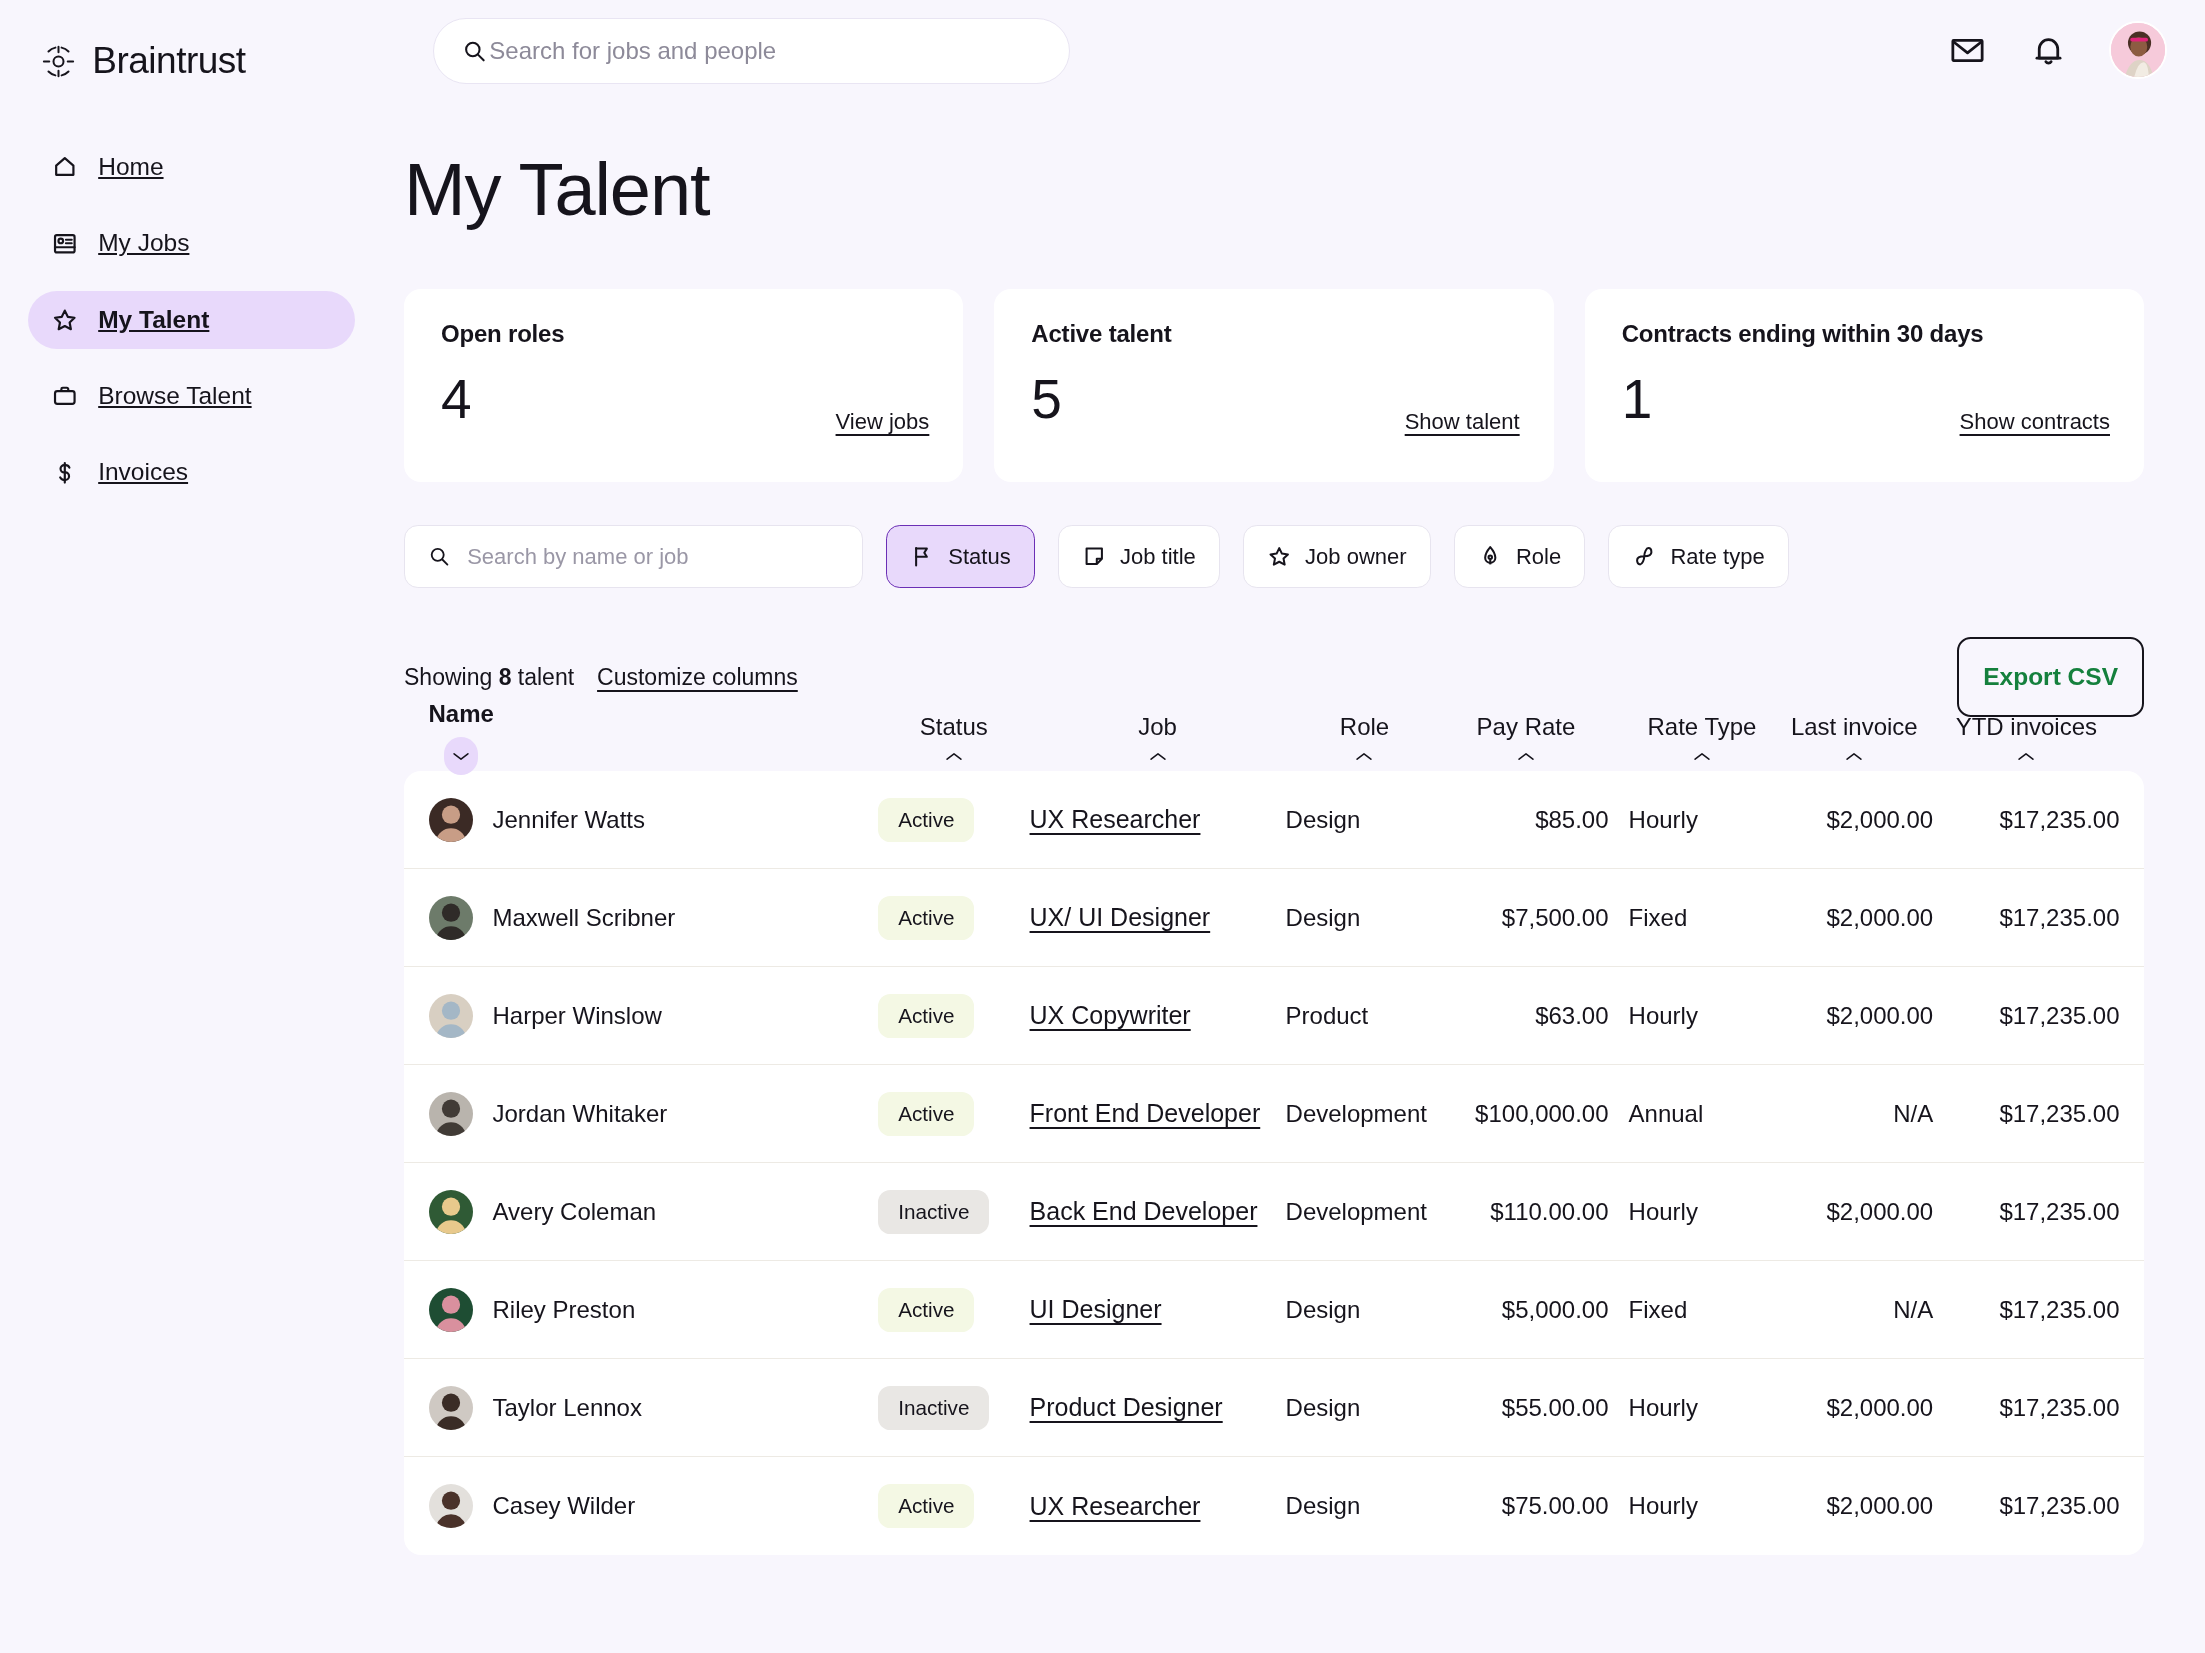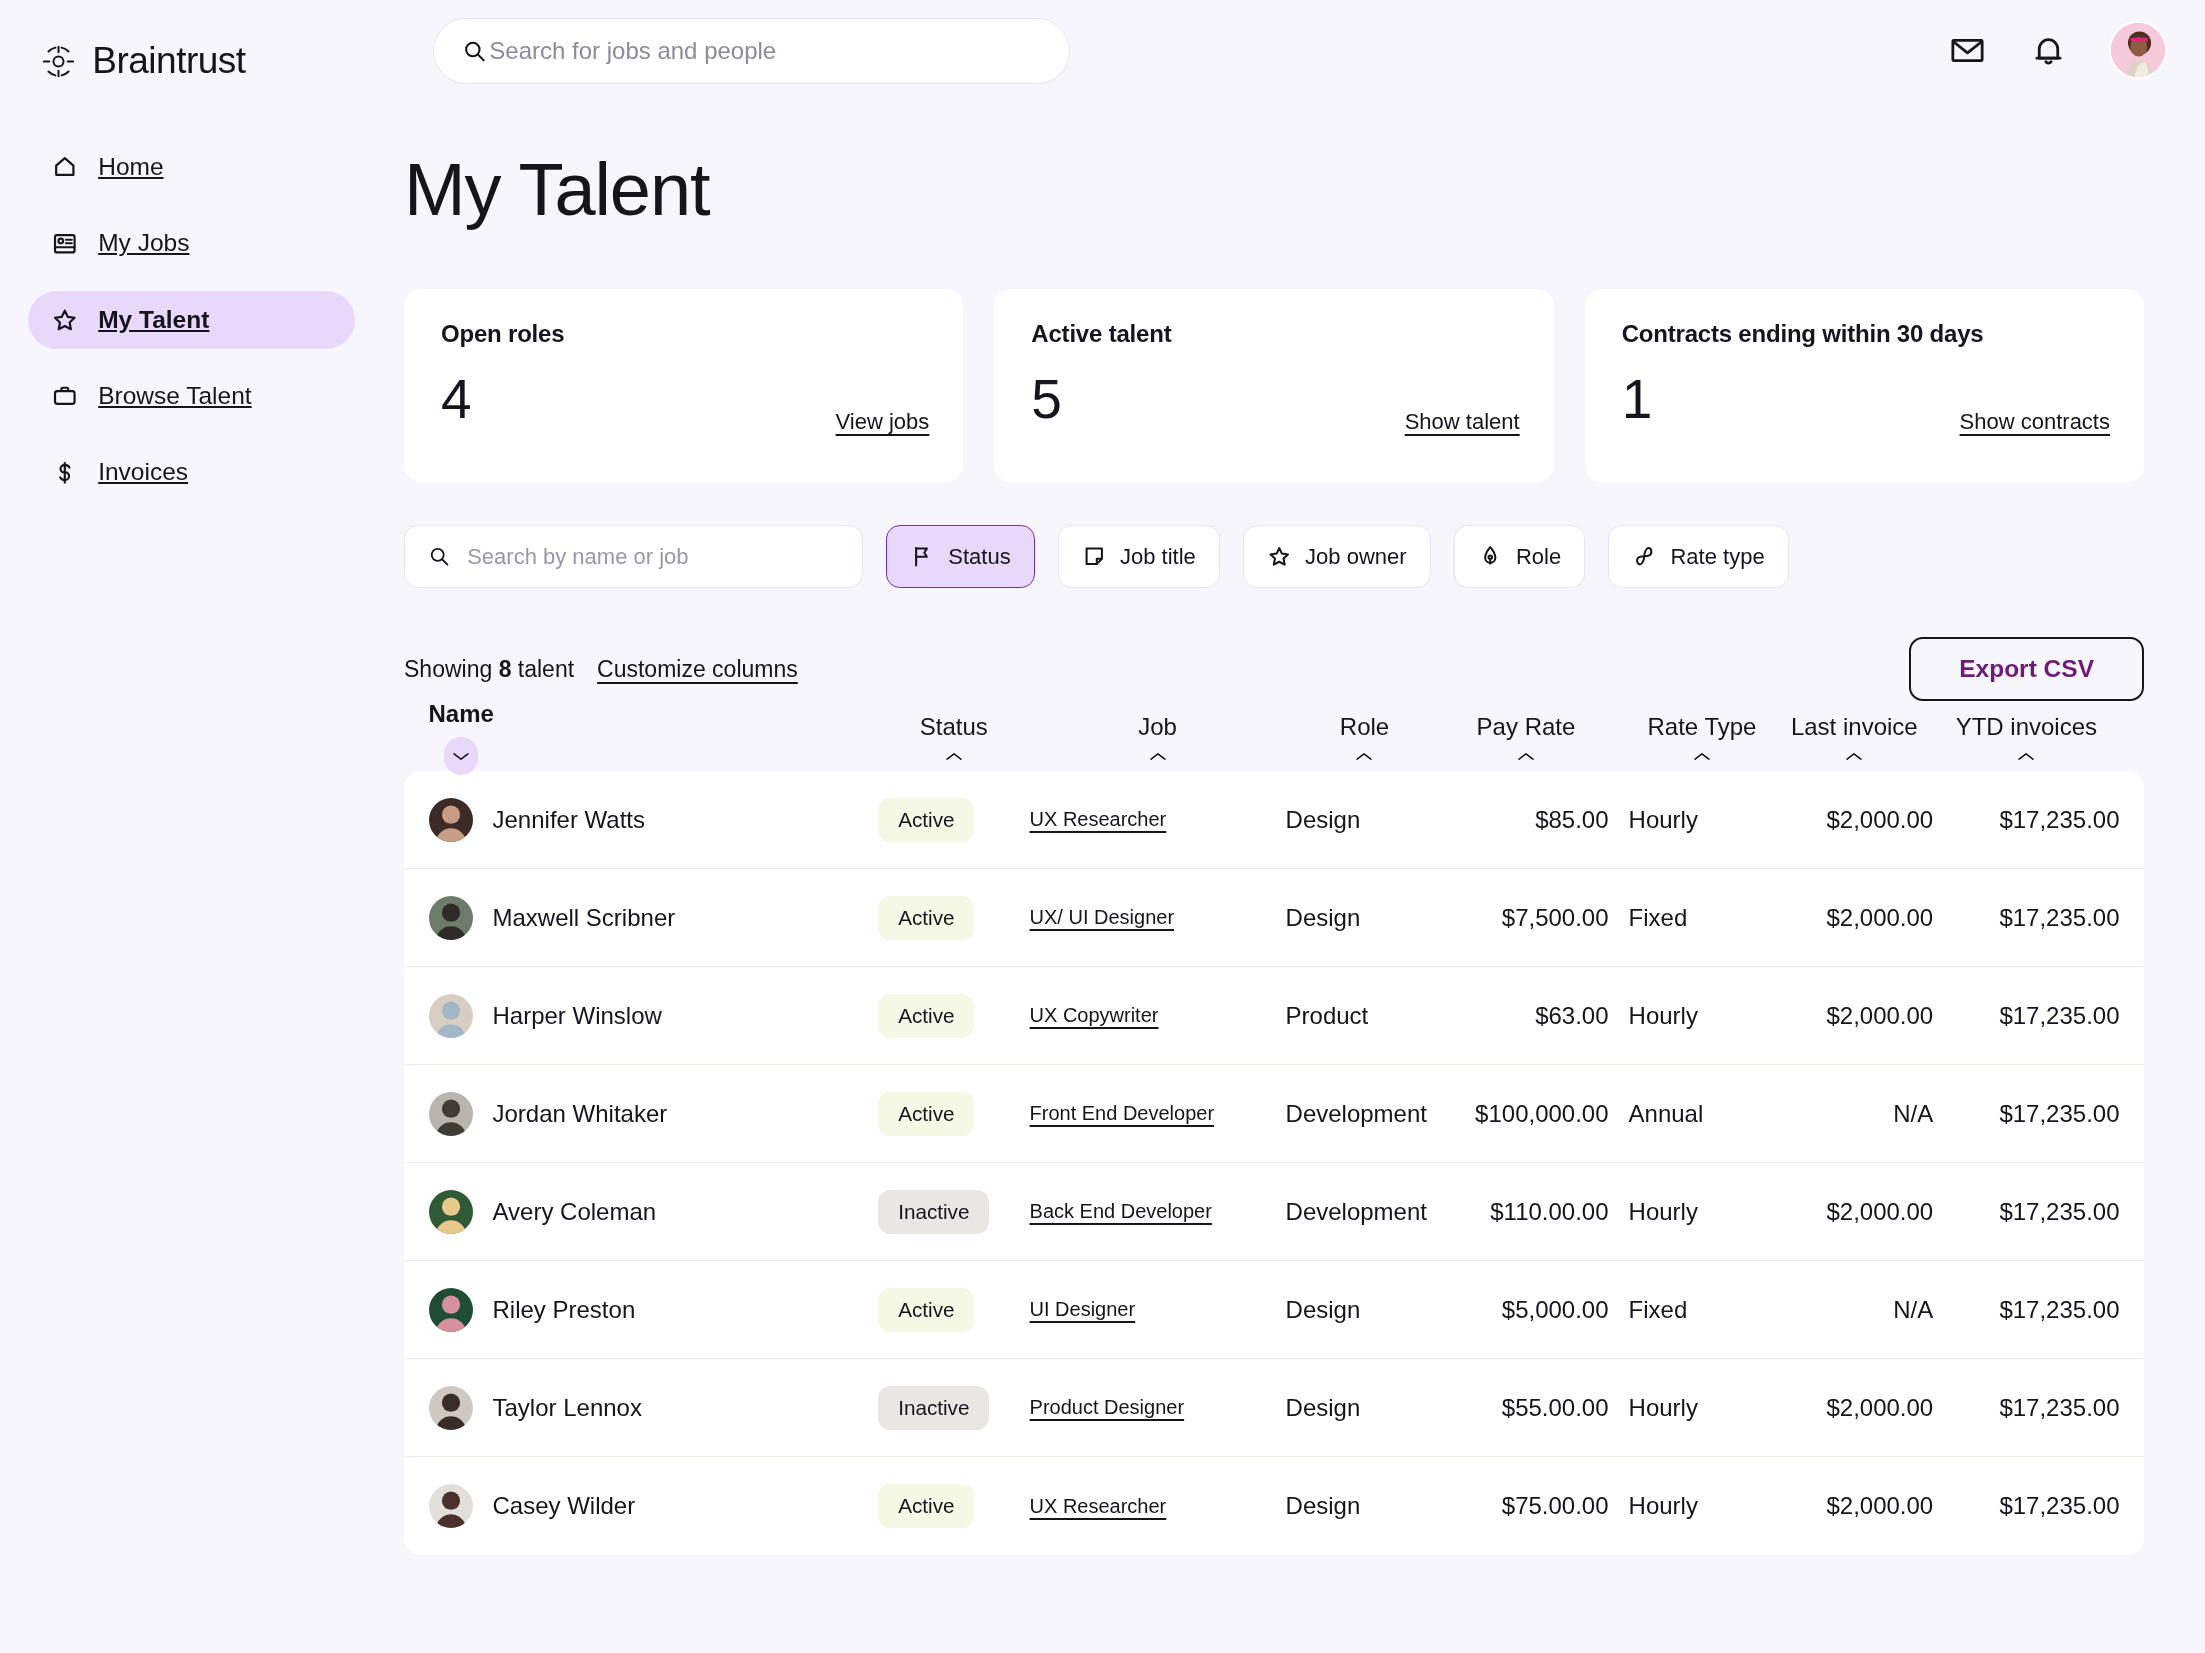--- a/index.html
+++ b/index.html
@@ -233,29 +233,29 @@
   .customize {
     margin-left: 23px;
     font-size: 23px;
     color: #16141c;
     text-decoration: underline;
     text-underline-offset: 4.6px;
     cursor: pointer;
   }
   .export-btn {
     margin-left: auto;
-    height: 64px;
-    padding: 0 48px;
+    height: 80px;
+    padding: 0 24px;
     background: transparent;
     border: 2.3px solid #16141c;
     border-radius: 13.8px;
     font-family: "Liberation Sans", sans-serif;
     font-size: 24.5px;
     font-weight: 700;
-    color: #701a75;
+    color: #15803d;
     cursor: pointer;
   }
 
   
   .table {
     position: absolute;
     left: 0; top: 704px;
     width: 1740px;
   }
   .trow {
@@ -332,21 +332,21 @@
     min-width: 86px;
     padding: 0 20px;
     border-radius: 12.3px;
     font-size: 20.7px;
     color: #16141c;
   }
   .badge.active   { background: #f4f8e4; }
   .badge.inactive { background: #e9e7e4; }
 
   .joblink {
-    font-size: 20px;
+    font-size: 25px;
     color: #16141c;
     text-decoration: underline;
     text-underline-offset: 5.4px;
     cursor: pointer;
     white-space: nowrap;
   }
   .cell {
     font-size: 24px;
     color: #16141c;
     white-space: nowrap;

